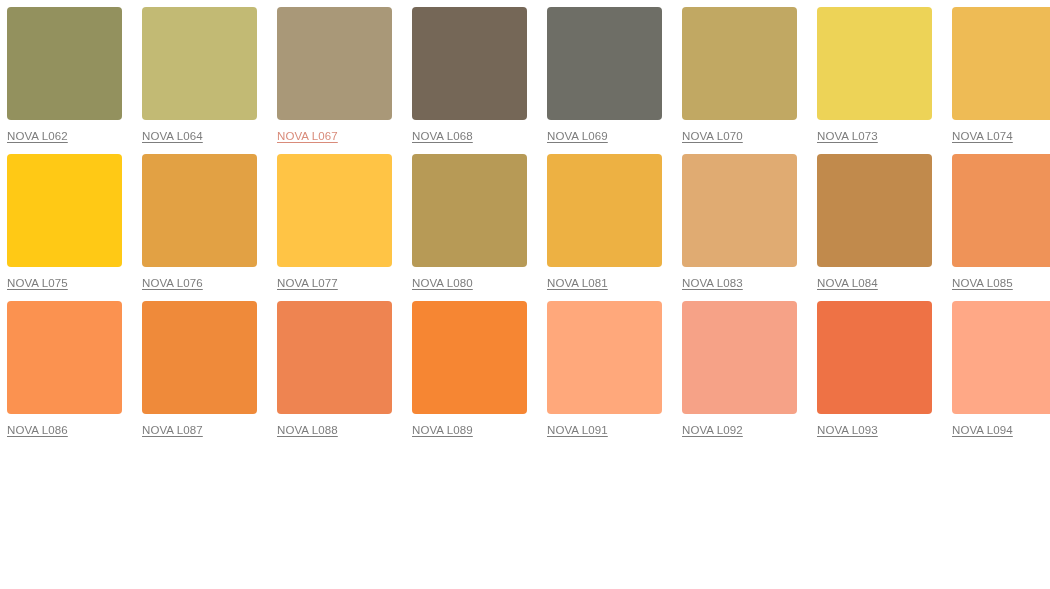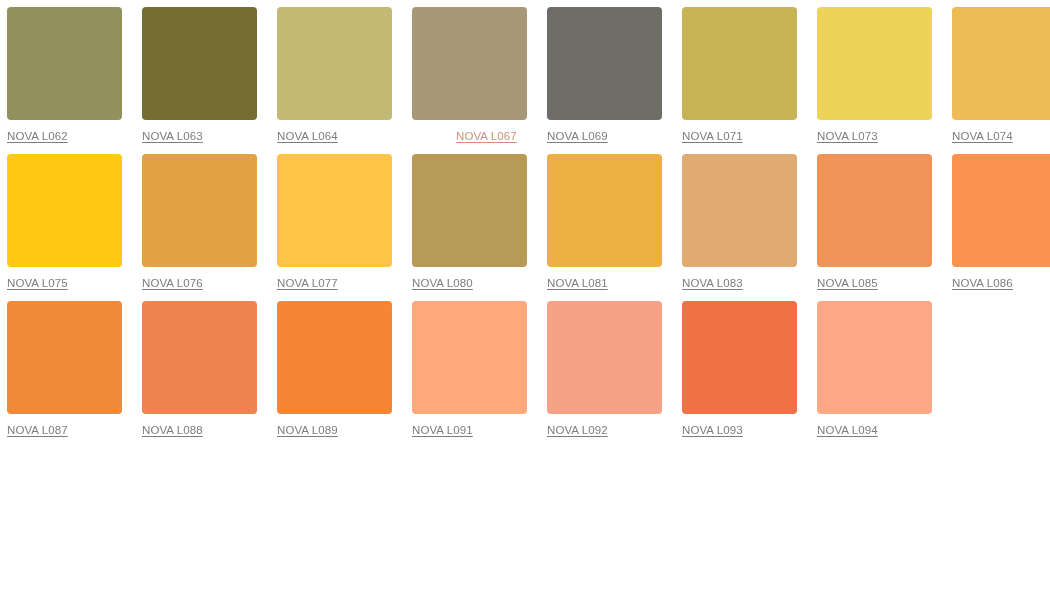--- a/index.html
+++ b/index.html
@@ -41,50 +41,49 @@
     color: #7d7d7d;
     text-decoration: underline;
     text-underline-offset: 2px;
     letter-spacing: 0.1px;
     white-space: nowrap;
     cursor: pointer;
     align-self: flex-start;
   }
   .swatch-label.hovered {
     color: #d98b7a;
-    margin-left: 44px;
   }
 </style>
 </head>
 <body>
 
 <div id="grid">
     <div class="cell">
       <div class="swatch" style="background: rgb(147, 145, 94);"></div>
       <a class="swatch-label">NOVA L062</a>
     </div>
     <div class="cell">
-      <div class="swatch" style="background: rgb(116, 111, 48);"></div>
-      <a class="swatch-label">NOVA L063</a>
-    </div>
-    <div class="cell">
       <div class="swatch" style="background: rgb(194, 186, 116);"></div>
       <a class="swatch-label">NOVA L064</a>
     </div>
     <div class="cell">
       <div class="swatch" style="background: rgb(169, 152, 120);"></div>
       <a class="swatch-label hovered">NOVA L067</a>
     </div>
     <div class="cell">
+      <div class="swatch" style="background: rgb(117, 103, 87);"></div>
+      <a class="swatch-label">NOVA L068</a>
+    </div>
+    <div class="cell">
       <div class="swatch" style="background: rgb(110, 110, 102);"></div>
       <a class="swatch-label">NOVA L069</a>
     </div>
     <div class="cell">
-      <div class="swatch" style="background: rgb(198, 180, 87);"></div>
-      <a class="swatch-label">NOVA L071</a>
+      <div class="swatch" style="background: rgb(193, 168, 99);"></div>
+      <a class="swatch-label">NOVA L070</a>
     </div>
     <div class="cell">
       <div class="swatch" style="background: rgb(237, 211, 87);"></div>
       <a class="swatch-label">NOVA L073</a>
     </div>
     <div class="cell">
       <div class="swatch" style="background: rgb(238, 187, 85);"></div>
       <a class="swatch-label">NOVA L074</a>
     </div>
     <div class="cell">
@@ -103,20 +102,24 @@
       <div class="swatch" style="background: rgb(183, 154, 86);"></div>
       <a class="swatch-label">NOVA L080</a>
     </div>
     <div class="cell">
       <div class="swatch" style="background: rgb(237, 177, 67);"></div>
       <a class="swatch-label">NOVA L081</a>
     </div>
     <div class="cell">
       <div class="swatch" style="background: rgb(224, 171, 114);"></div>
       <a class="swatch-label">NOVA L083</a>
+    </div>
+    <div class="cell">
+      <div class="swatch" style="background: rgb(193, 138, 76);"></div>
+      <a class="swatch-label">NOVA L084</a>
     </div>
     <div class="cell">
       <div class="swatch" style="background: rgb(239, 147, 88);"></div>
       <a class="swatch-label">NOVA L085</a>
     </div>
     <div class="cell">
       <div class="swatch" style="background: rgb(251, 146, 80);"></div>
       <a class="swatch-label">NOVA L086</a>
     </div>
     <div class="cell">

